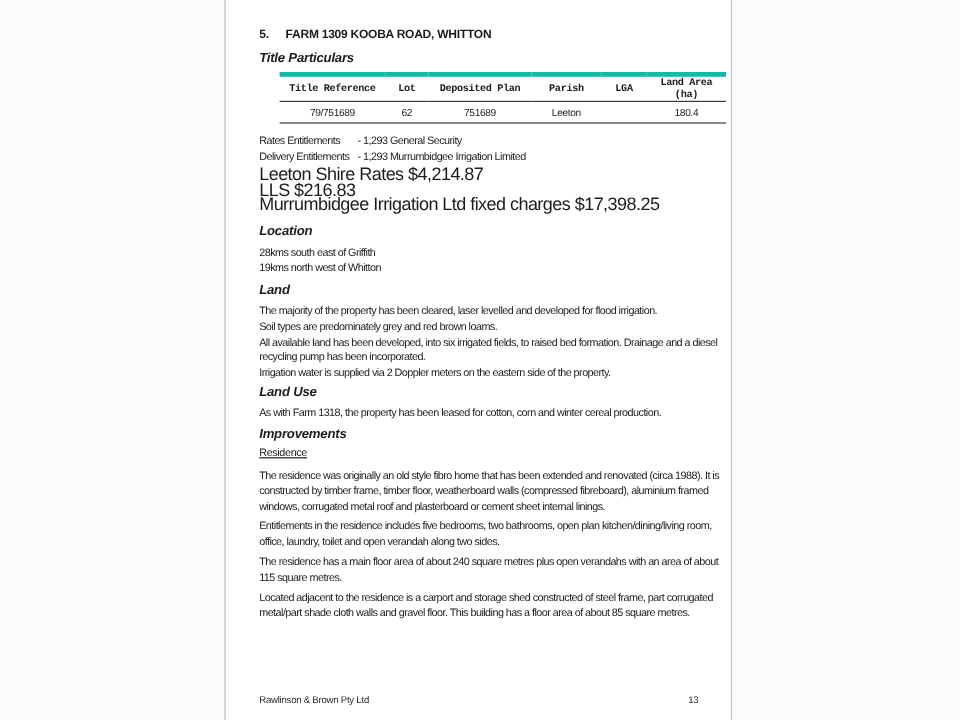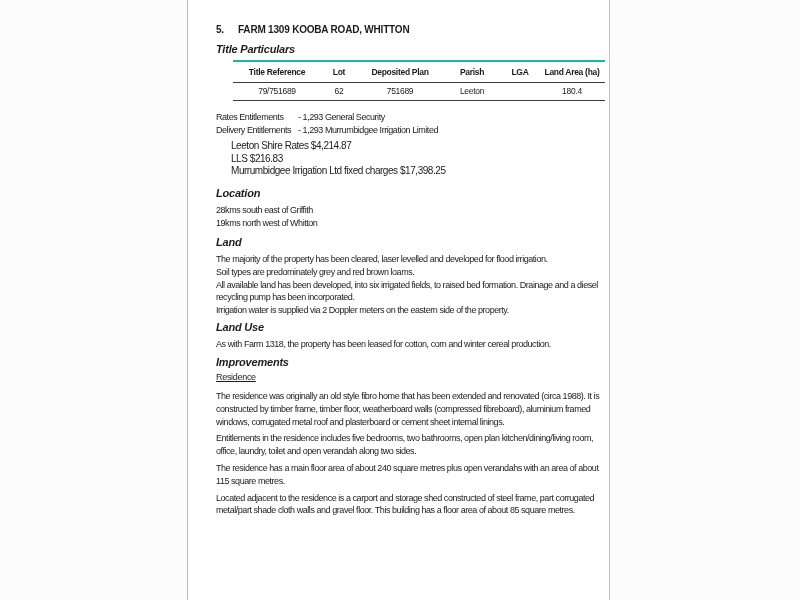--- a/index.html
+++ b/index.html
@@ -45,28 +45,29 @@
     font-size: 8.5px;
     letter-spacing: -0.3px;
     text-align: center;
     font-weight: normal;
     padding: 0;
   }
   .tp-table thead tr { height: 21px; }
   .tp-table tbody tr { height: 18px; }
   .tp-table thead th {
     font-weight: bold;
-    border-top: 2px solid #14b8a6;
+    border-top: 4px solid #14b8a6;
     border-bottom: 1px solid #3a3a3a;
+    font-family: Liberation Mono, monospace;
   }
   .tp-table tbody td { border-bottom: 1px solid #3a3a3a; }
   .entitlements { top: 111px; left: 28px; width: 386px; font-size: 9px; line-height: 12.5px; letter-spacing: -0.45px; }
   .ent-row { display: flex; }
   .ent-row .ent-label { width: 82px; flex: 0 0 82px; }
-  .charges { top: 140px; left: 28px; width: 386px; font-size: 10px; line-height: 12.6px; letter-spacing: -0.45px; margin-left: 15px; }
+  .charges { top: 140px; left: 28px; width: 386px; font-size: 15px; line-height: 12.6px; letter-spacing: -0.45px; }
   .line-block div { white-space: nowrap; }
   .residence-sub {
     top: 372px; left: 28px;
     font-size: 9px; letter-spacing: -0.3px;
     text-decoration: underline;
   }
   .paragraphs { top: 390px; }
   .paragraphs p { margin: 0 0 4px 0; }
   .footer {
     top: 579px; left: 28px; width: 366px;
@@ -154,14 +155,18 @@
   <div class="abs sub-heading" style="top:356px;">Improvements</div>
   <div class="abs residence-sub">Residence</div>
 
   <div class="abs body-text paragraphs">
     <p>The residence was originally an old style fibro home that has been extended and renovated (circa 1988). It is constructed by timber frame, timber floor, weatherboard walls (compressed fibreboard), aluminium framed windows, corrugated metal roof and plasterboard or cement sheet internal linings.</p>
     <p>Entitlements in the residence includes five bedrooms, two bathrooms, open plan kitchen/dining/living room, office, laundry, toilet and open verandah along two sides.</p>
     <p>The residence has a main floor area of about 240 square metres plus open verandahs with an area of about 115 square metres.</p>
     <p>Located adjacent to the residence is a carport and storage shed constructed of steel frame, part corrugated metal/part shade cloth walls and gravel floor. This building has a floor area of about 85 square metres.</p>
   </div>
 
+  <div class="abs footer">
+    <span>Rawlinson &amp; Brown Pty Ltd</span>
+    <span>13</span>
+  </div>
 
 </div>
 
 </body></html>

